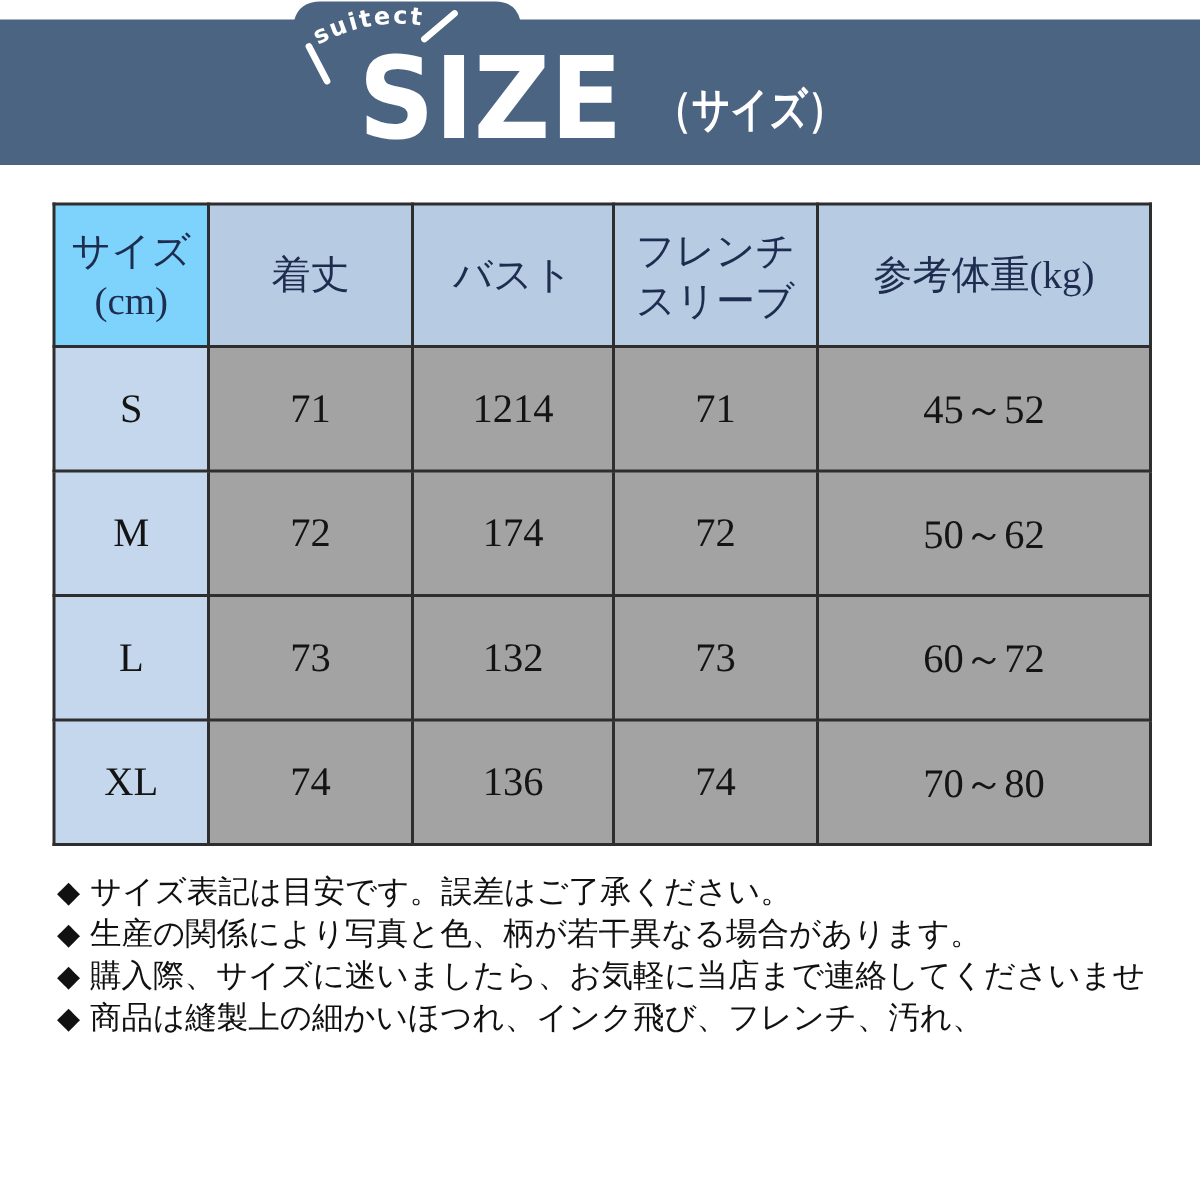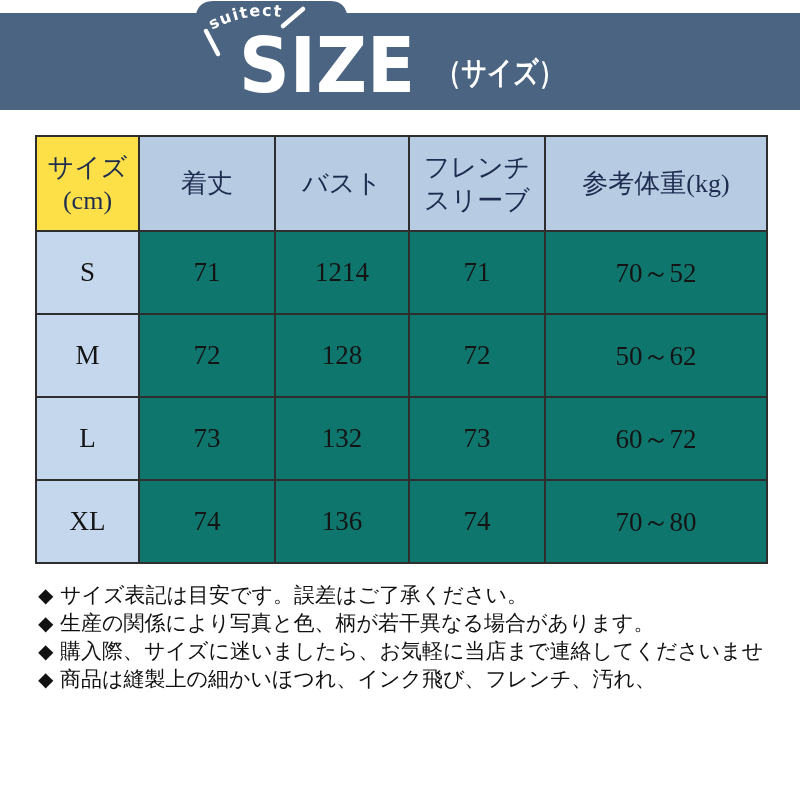--- a/index.html
+++ b/index.html
@@ -61,31 +61,31 @@
     padding: 0;
   }
   .size-table .header-row td {
     background: #b7cbe3;
     color: #1e2d4f;
     font-size: 26px;
     line-height: 33px;
     height: 93px;
   }
   .size-table .data-row td {
-    background: #0f766e;
+    background: #a3a3a3;
     color: #141414;
     font-size: 27px;
     height: 81px;
   }
   .size-table td.size-col {
     background: #c4d7ed;
     color: #141414;
   }
   .size-table .header-row td.size-col {
-    background: #fde047;
+    background: #7dd3fc;
     color: #1e2d4f;
   }
 
   
   .notes {
     position: absolute;
     left: 38px; top: 581px;
     width: 772px;
     font-size: 21px;
     line-height: 28px;
@@ -144,27 +144,27 @@
         <td>
           <span>参考体重(kg)</span>
         </td>
       </tr>
 
       <tr class="data-row">
         <td class="size-col">S</td>
         <td>71</td>
         <td>1214</td>
         <td>71</td>
-        <td>70～52</td>
+        <td>45～52</td>
       </tr>
 
       <tr class="data-row">
         <td class="size-col">M</td>
         <td>72</td>
-        <td>128</td>
+        <td>174</td>
         <td>72</td>
         <td>50～62</td>
       </tr>
 
       <tr class="data-row">
         <td class="size-col">L</td>
         <td>73</td>
         <td>132</td>
         <td>73</td>
         <td>60～72</td>

